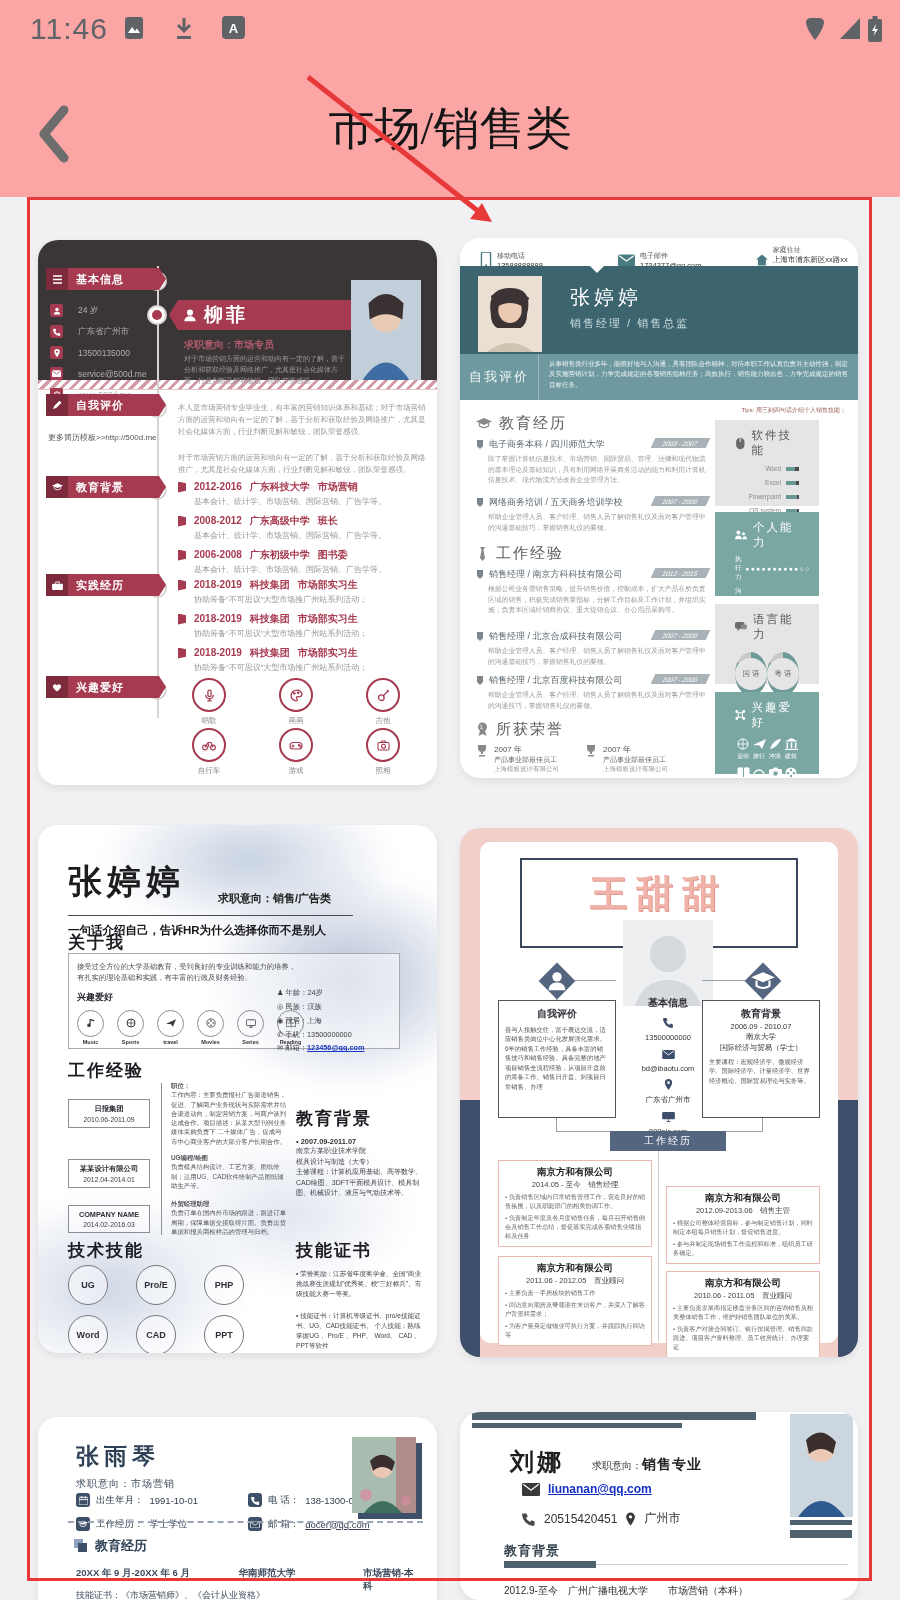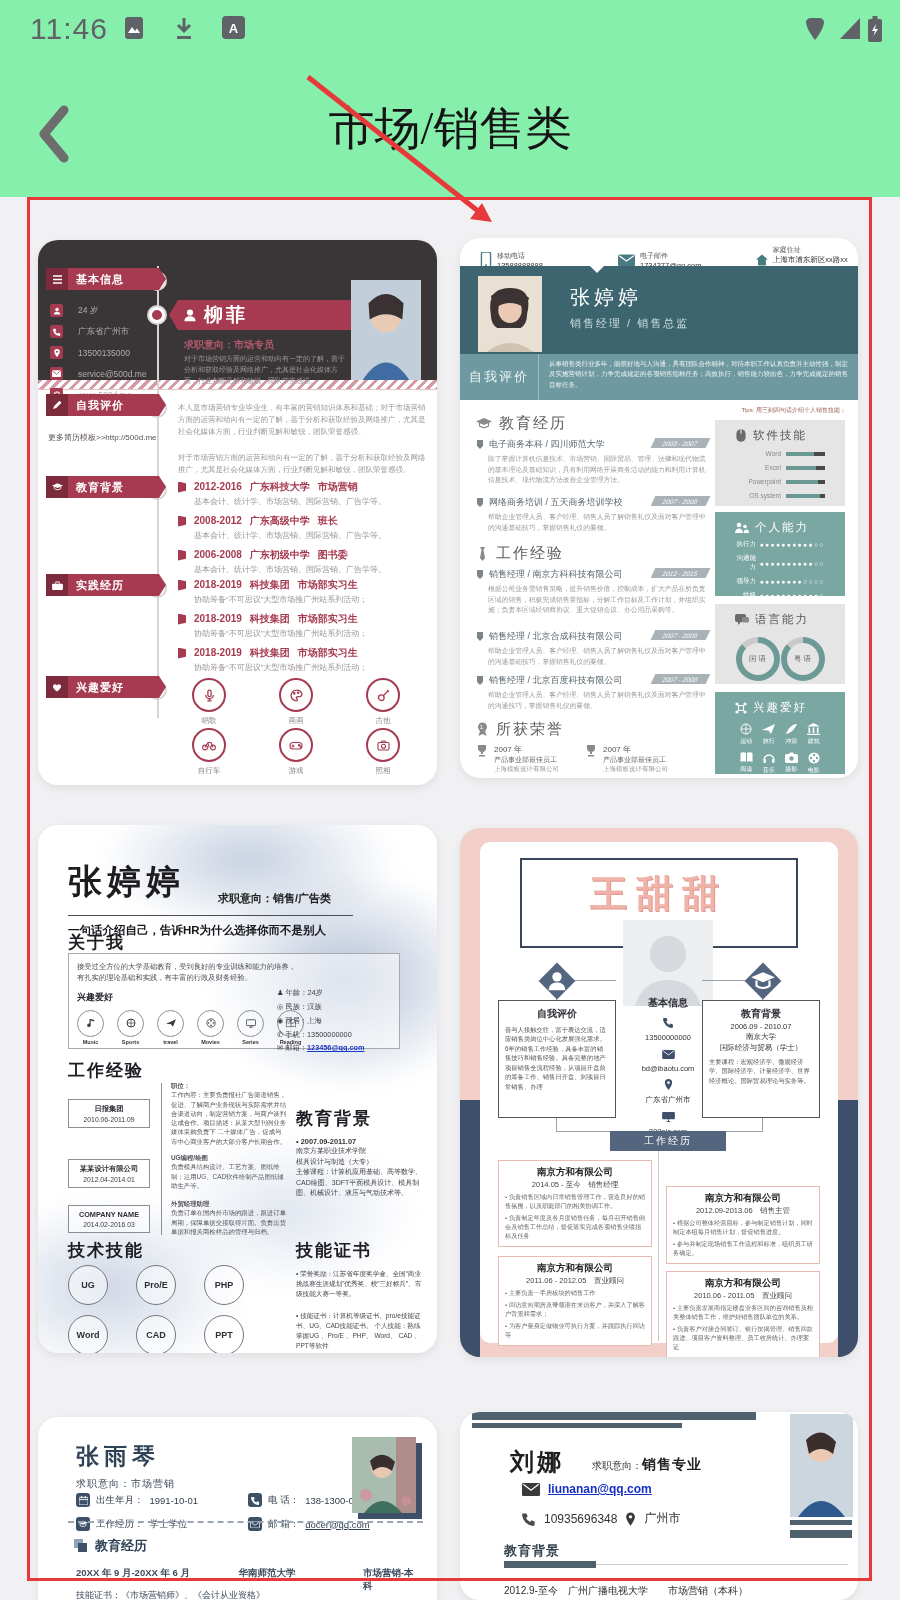--- a/index.html
+++ b/index.html
@@ -1,16 +1,16 @@
 <!DOCTYPE html>
 <html><head>
 <meta charset="utf-8">
 <style>
   html,body{margin:0;padding:0;}
-  .page{position:relative;width:900px;height:1600px;background:#86efac;overflow:hidden;
+  .page{position:relative;width:900px;height:1600px;background:#fca5a5;overflow:hidden;
         font-family:"Liberation Sans","DejaVu Sans",sans-serif;}
   .abs{position:absolute;}
   
   .statusbar{position:absolute;top:0;left:0;right:0;height:56px;color:#5f6368;}
   .sb-time{position:absolute;left:30px;top:12px;font-size:30px;letter-spacing:1px;}
   .sb-ic{position:absolute;top:16px;}
   
   .hdr-title{position:absolute;top:98px;left:0;right:0;text-align:center;font-size:46px;color:#151515;
              font-family:"Liberation Serif","DejaVu Serif",serif;}
   .back{position:absolute;left:34px;top:104px;width:40px;height:60px;}
@@ -65,21 +65,21 @@
   .c2-main{position:absolute;left:16px;width:232px;}
   .c2-st{display:flex;align-items:center;gap:7px;font-size:15px;color:#5c5c5c;letter-spacing:2px;}
   .c2-ent{position:absolute;left:16px;width:232px;}
   .c2-et{display:flex;align-items:center;gap:5px;font-size:9px;color:#5a676e;}
   .c2-badge{position:absolute;right:0;top:0;background:#a9b2b6;color:#fff;font-size:6.5px;padding:1.5px 10px;transform:skewX(-25deg);}
   .c2-ed{font-size:6.8px;color:#9b9b9b;line-height:1.55;margin:3px 0 0 12px;}
   .c2-hon{display:flex;gap:6px;}
   .c2-hon .y{font-size:8px;color:#555;}
   .c2-hon .t{font-size:7px;color:#666;}
   .c2-hon .o{font-size:6.5px;color:#999;}
-  .c2-box{position:absolute;left:255px;width:130px;padding:8px 20px;box-sizing:border-box;}
+  .c2-box{position:absolute;left:255px;width:104px;padding:8px 20px;box-sizing:border-box;}
   .c2-bt{display:flex;align-items:center;gap:6px;font-size:11.5px;letter-spacing:2px;}
   .skrow{display:flex;align-items:center;margin-top:7px;}
   .skrow .nm{width:46px;font-size:6.5px;color:#888;text-align:right;padding-right:5px;}
   .skrow .track{flex:1;height:4px;background:#4a4a4a;}
   .skrow .fill{display:block;height:4px;background:#6a9894;}
   .dotrow{display:flex;align-items:center;margin-top:5px;color:#fff;}
   .dotrow .nm{width:42px;font-size:6.5px;text-align:right;padding-right:4px;}
   .dotrow .ds{font-size:6.5px;letter-spacing:1.5px;}
   .rings{display:flex;justify-content:space-around;margin-top:10px;}
   .ring{width:44px;height:44px;border-radius:50%;background:conic-gradient(#6d9a96 0 312deg,#c9c9c9 312deg 360deg);display:flex;align-items:center;justify-content:center;}
@@ -1065,21 +1065,21 @@
       <svg width="18" height="13" viewBox="0 0 14 10">
           <rect width="14" height="10" rx="1" fill="#3a3a3a"></rect>
           <path d="M1 1l6 4.5L13 1" stroke="#fff" fill="none"></path>
         </svg>
       <span class="c6-mail">liunanan@qq.com</span>
     </div>
     <div class="c6-row" style="left:62px;top:98px">
       <svg width="14" height="14" viewBox="0 0 10 10" fill="#4a4a4a">
           <path d="M1 1h2.2l.9 2.2-1.3 1a7 7 0 0 0 3 3l1-1.3 2.2.9V9a1 1 0 0 1-1 1A9 9 0 0 1 0 2a1 1 0 0 1 1-1z"></path>
         </svg>
-      <span>10935696348</span>
+      <span>20515420451</span>
       <svg width="11" height="14" viewBox="0 0 10 12" fill="#3a3a3a">
           <path d="M5 0a4 4 0 0 1 4 4c0 3-4 8-4 8S1 7 1 4a4 4 0 0 1 4-4z"></path>
           <circle cx="5" cy="4" r="1.5" fill="#fff"></circle>
         </svg>
       <span>广州市</span>
     </div>
     <div class="c6-photo">
       <svg class="sil" viewBox="0 0 63 103" preserveAspectRatio="none">
           <rect width="63" height="103" fill="#ccd6df"></rect>
           <circle cx="31" cy="34" r="14" fill="#ecc9b4"></circle>

